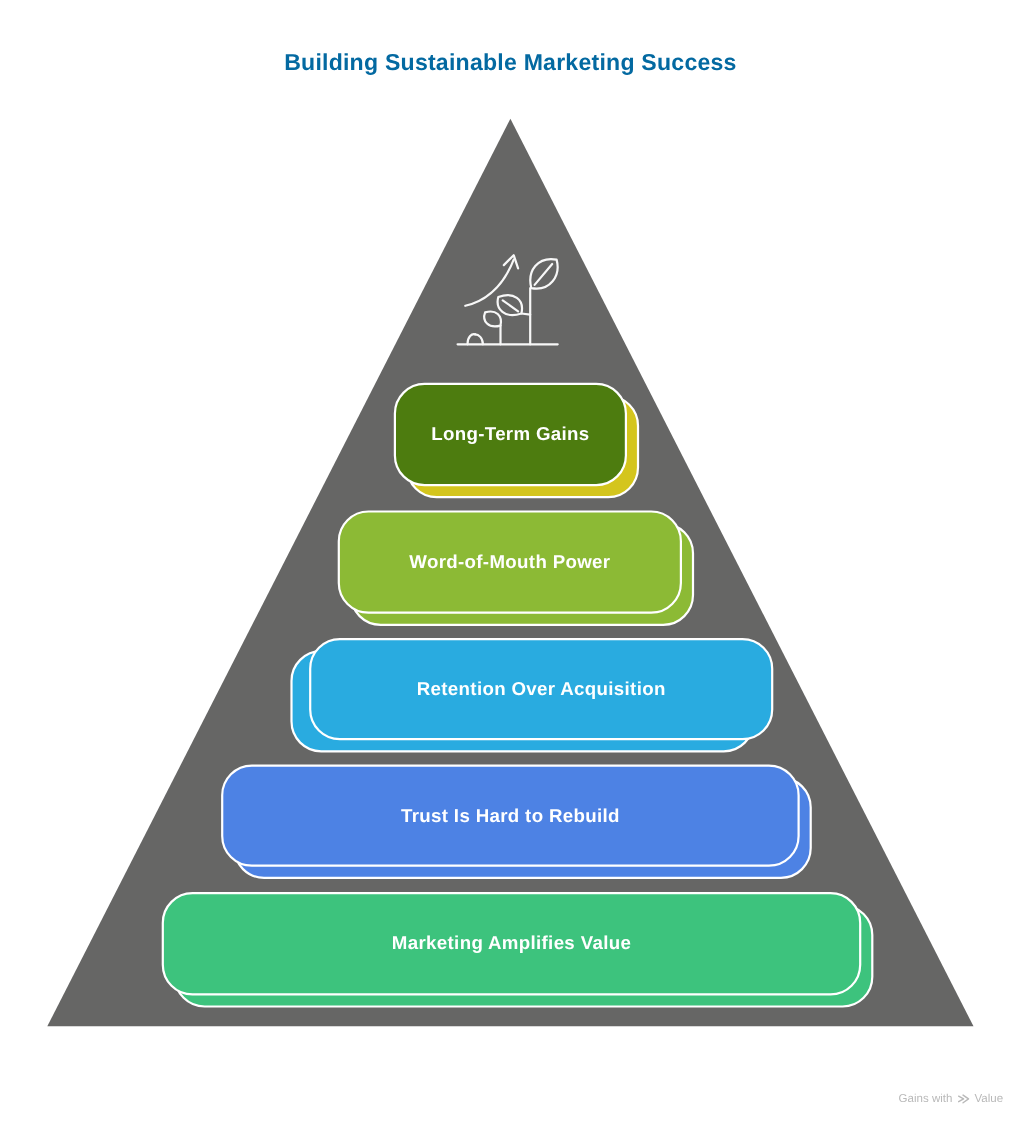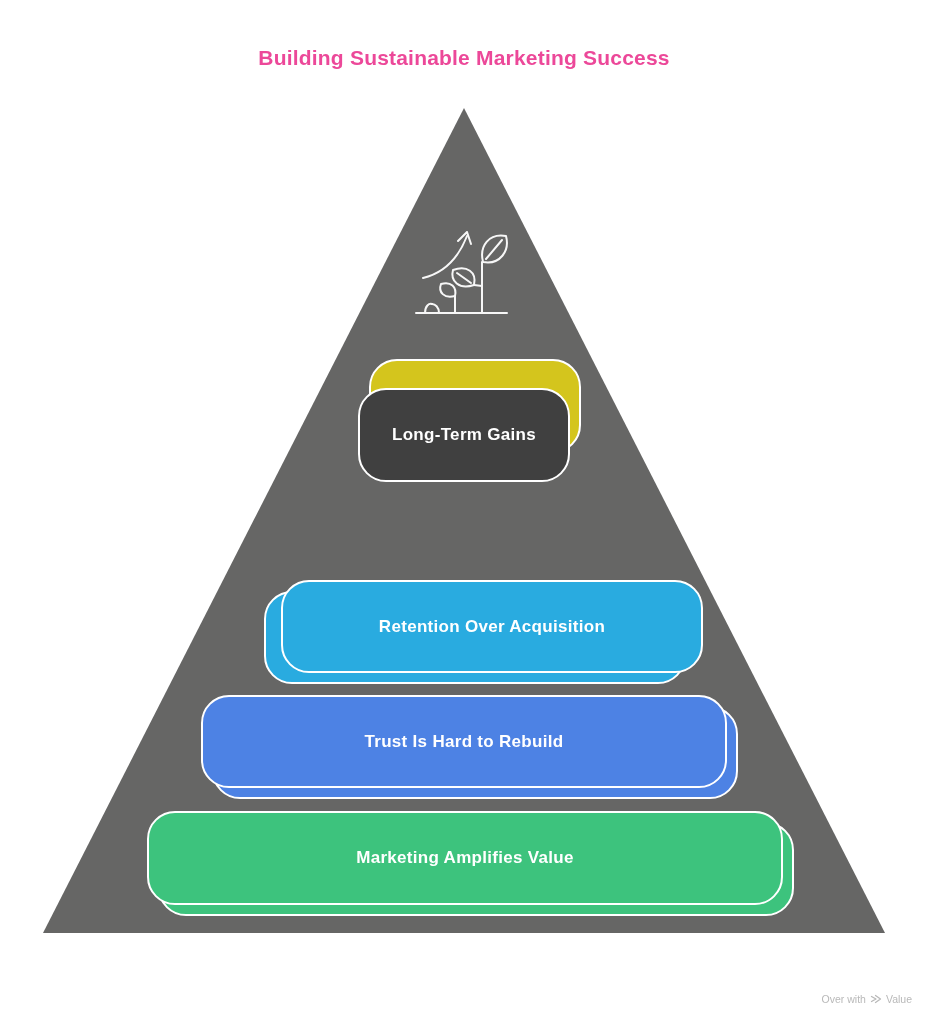--- a/index.html
+++ b/index.html
@@ -17,21 +17,21 @@
     margin: 0 auto;
   }
   .title {
     position: absolute;
     top: 46px;
     left: 0;
     width: 100%;
     text-align: center;
     font-size: 21px;
     font-weight: bold;
-    color: #ec4899;
+    color: #0369a1;
     letter-spacing: 0.2px;
   }
   .pyramid-svg {
     position: absolute;
     left: 0;
     top: 0;
   }
   .band {
     position: absolute;
   }
@@ -106,25 +106,31 @@
       <path d="M425,313 C425,306 429,303 432,304"></path>
       <path d="M439,313 C439,307 435,304 432,304"></path>
 
       <path d="M423,278 C444,273 458,259 467,236"></path>
       <path d="M458,241 L467,232 L471,244"></path>
     </g>
   </svg>
 
   <div class="band band-0">
     <div class="card back" style="background: rgb(212, 197, 29);"></div>
-    <div class="card front" style="background: #404040; margin-top: 40px;">
+    <div class="card front" style="background: #4d7c0f;">
       <span class="band-label">Long-Term Gains</span>
     </div>
   </div>
 
+  <div class="band band-1">
+    <div class="card back" style="background: rgb(140, 186, 53);"></div>
+    <div class="card front" style="background: rgb(140, 186, 53);">
+      <span class="band-label">Word-of-Mouth Power</span>
+    </div>
+  </div>
 
   <div class="band band-2">
     <div class="card back" style="background: rgb(41, 171, 224);"></div>
     <div class="card front" style="background: rgb(41, 171, 224); margin-left: 28px;">
       <span class="band-label">Retention Over Acquisition</span>
     </div>
   </div>
 
   <div class="band band-3">
     <div class="card back" style="background: rgb(77, 130, 228);"></div>
@@ -134,21 +140,21 @@
   </div>
 
   <div class="band band-4">
     <div class="card back" style="background: rgb(61, 195, 125);"></div>
     <div class="card front" style="background: rgb(61, 195, 125);">
       <span class="band-label">Marketing Amplifies Value</span>
     </div>
   </div>
 
   <div class="watermark">
-    <span>Over with</span>
+    <span>Gains with</span>
     <svg width="12" height="12" viewBox="0 0 12 12">
       <g stroke="#b9b9b9" stroke-width="1.3" fill="none" stroke-linecap="round" stroke-linejoin="round">
         <path d="M1.5,3.5 L6,6 L1.5,8.5"></path>
         <path d="M5.5,2.5 L10.5,6 L5.5,9.5"></path>
       </g>
     </svg>
     <span>Value</span>
   </div>
 
 </div>

